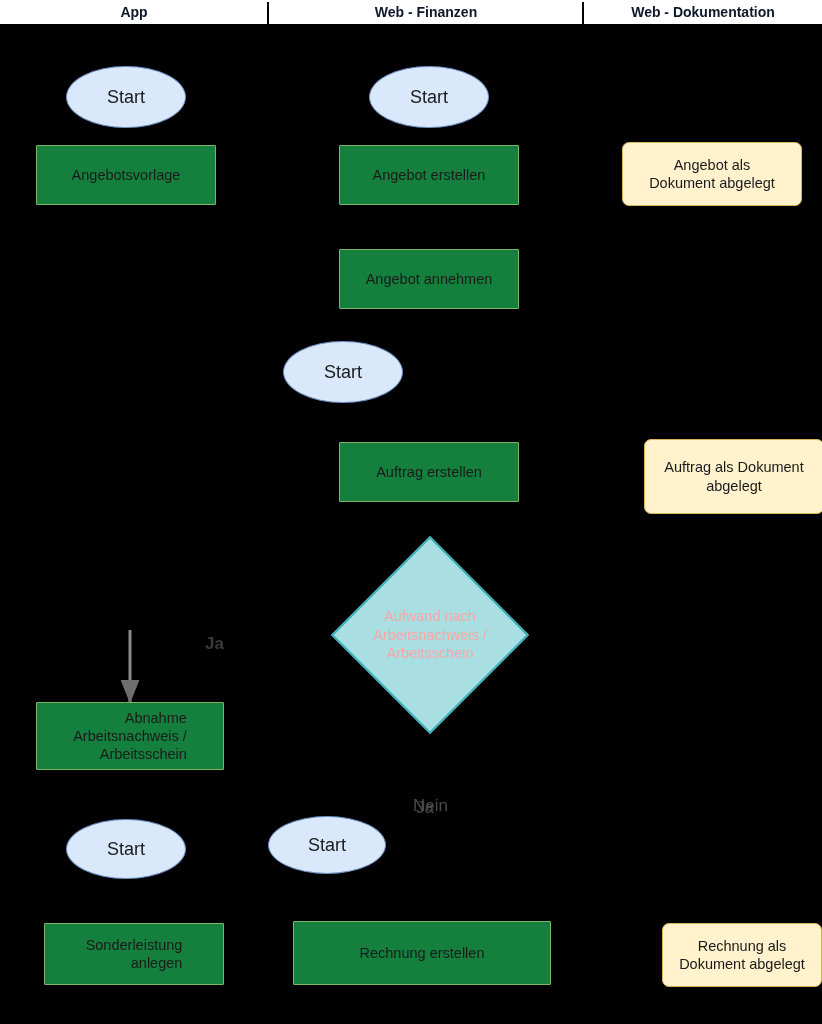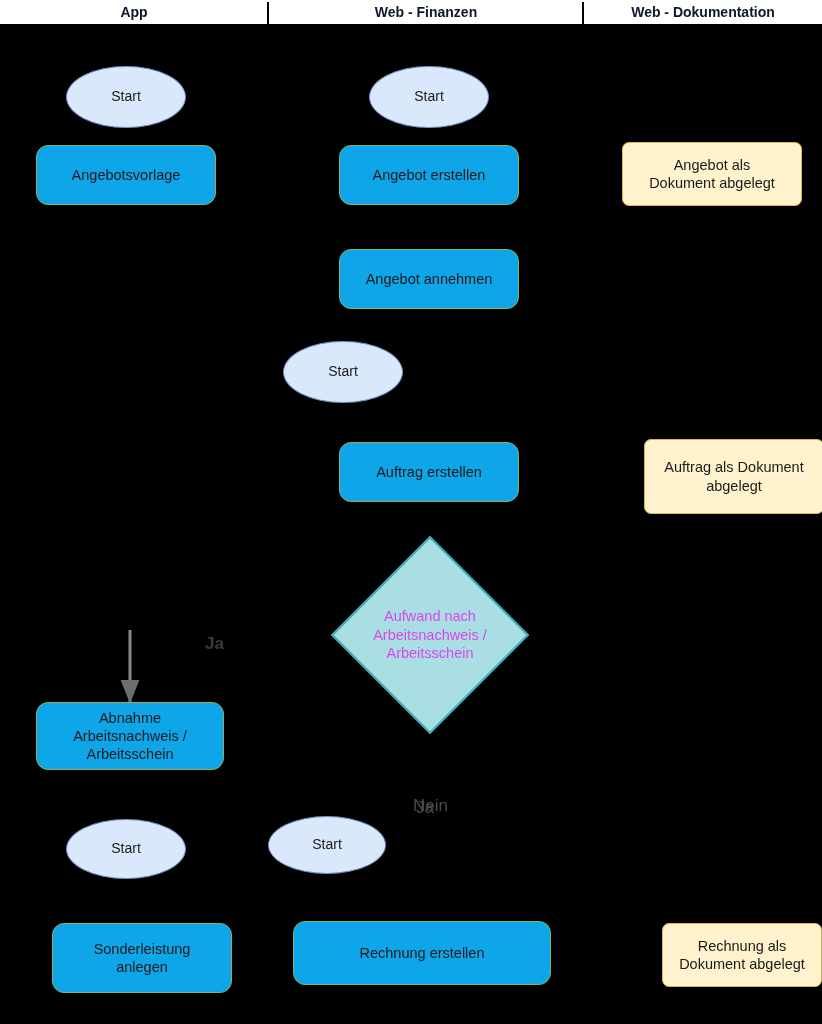--- a/index.html
+++ b/index.html
@@ -62,27 +62,28 @@
     font-size: 14.5px;
     color: #1a1a1a;
     line-height: 1.25;
     white-space: pre-line;
   }
 
   .node.start {
     background: #dae8fc;
     border: 1.5px solid #6c8ebf;
     border-radius: 50%;
-    font-size: 14px;
+    font-size: 18px;
   }
 
   .node.process {
-    background: #0ea5e9;
+    background: #15803d;
     border: 1.8px solid #82b366;
-    border-radius: 12px;
+    border-radius: 1px;
+    text-align: right;
   }
 
   .node.document {
     background: #fff2cc;
     border: 1.8px solid #d6b656;
     border-radius: 7px;
   }
 
   .node.decision {
     background: transparent;
@@ -94,21 +95,21 @@
     width: 100%; height: 100%;
     background: #a9dfe3;
     border: 2px solid #38b0bd;
     box-sizing: border-box;
     transform: rotate(45deg);
   }
   .node.decision .diamond-label {
     position: relative;
     z-index: 2;
     font-size: 14.5px;
-    color: #d946ef;
+    color: #fca5a5;
     line-height: 1.3;
     white-space: pre-line;
   }
 
   
   .edge-layer {
     position: absolute;
     left: 0; top: 0;
     width: 822px; height: 998px;
     pointer-events: none;
@@ -227,21 +228,21 @@
   <div class="node process" style="left:36px; top:676px; width:188px; height:68px;">
     <span>Abnahme
 Arbeitsnachweis /
 Arbeitsschein</span>
   </div>
 
   <div class="node start" style="left:66px; top:793px; width:120px; height:60px;">
     <span>Start</span>
   </div>
 
-  <div class="node process" style="left:52px; top:897px; width:180px; height:70px;">
+  <div class="node process" style="left:44px; top:897px; width:180px; height:62px;">
     <span>Sonderleistung
 anlegen</span>
   </div>
 
   <div class="node start" style="left:268px; top:790px; width:118px; height:58px;">
     <span>Start</span>
   </div>
 
   <div class="node process" style="left:293px; top:895px; width:258px; height:64px;">
     <span>Rechnung erstellen</span>

